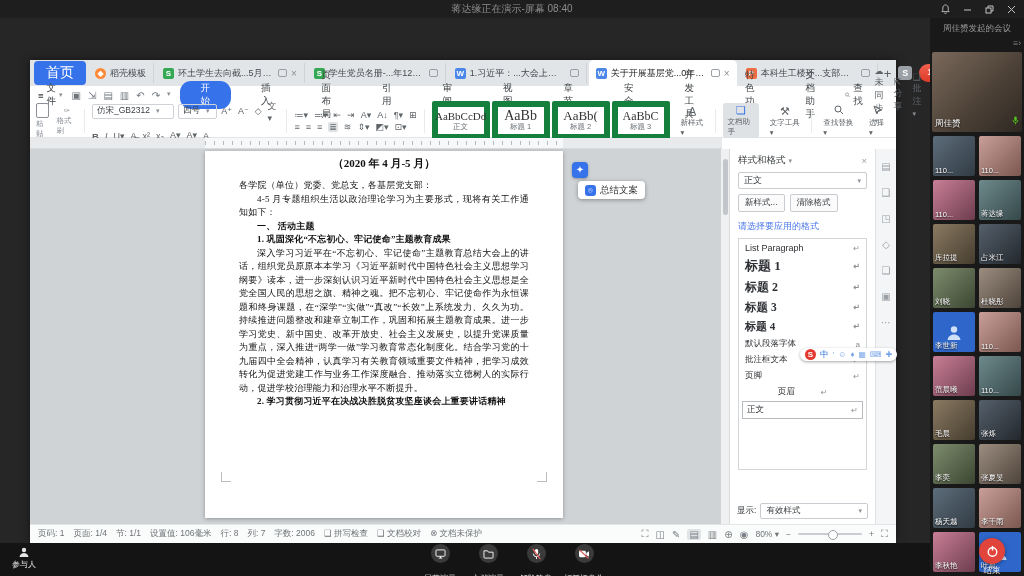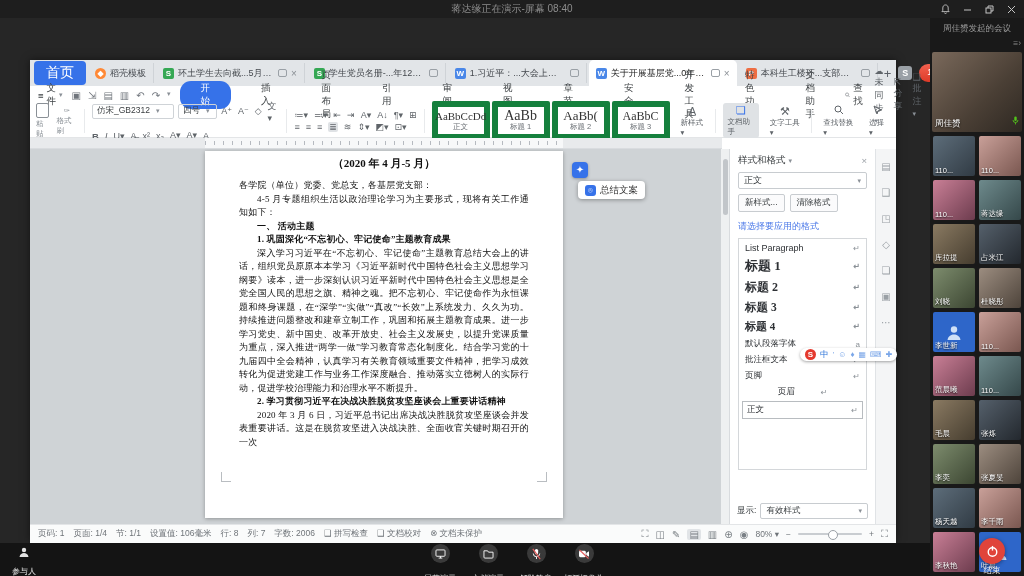--- a/index.html
+++ b/index.html
@@ -110,21 +110,21 @@
   .ai-mini{position:absolute;left:572px;top:144px;width:16px;height:16px;background:var(--accent,#3672e9);border-radius:4px;color:#fff;font-size:10px;line-height:16px;text-align:center;box-shadow:0 1px 3px rgba(0,0,0,.3);}
   .ai-pill{position:absolute;left:578px;top:163px;height:18px;background:#fff;border-radius:4px;display:flex;align-items:center;gap:4px;padding:0 7px;box-shadow:0 1px 4px rgba(0,0,0,.35);font-size:9.5px;color:#333;}
   .ai-pill .bot{width:11px;height:11px;background:var(--accent,#3672e9);border-radius:3px;color:#fff;font-size:8px;line-height:11px;text-align:center;}
   
   .ime{position:absolute;left:800px;top:330px;height:13px;background:#fff;border-radius:7px;display:flex;align-items:center;gap:4px;padding:0 5px;box-shadow:0 1px 3px rgba(0,0,0,.35);font-size:9px;}
   .ime .s{width:11px;height:11px;background:#e4392e;border-radius:50%;color:#fff;font-weight:bold;font-size:8px;line-height:11px;text-align:center;}
   .ime .zh{color:#2a72d8;font-size:8.5px;}
   .ime .dot{color:#7aa6e8;font-size:8px;}
   
   .bottombar{position:absolute;left:0;top:543px;width:1024px;height:33px;background:#141414;}
-  .pleft{position:absolute;left:12px;top:3px;display:flex;flex-direction:column;align-items:center;gap:8px;color:#e3e3e3;font-size:8px;}
+  .pleft{position:absolute;left:12px;top:3px;display:flex;flex-direction:column;align-items:center;gap:1px;color:#e3e3e3;font-size:8px;}
   .centerbtns{position:absolute;left:50%;top:1px;transform:translateX(-50%);display:flex;gap:6px;}
   .mbtn{width:42px;display:flex;flex-direction:column;align-items:center;gap:10px;color:#e8e8e8;font-size:8px;justify-content:center;}
   .circ{width:19px;height:19px;border-radius:50%;background:#3a3a3a;display:flex;align-items:center;justify-content:center;}
   .endbtn{position:absolute;left:979px;top:538px;display:flex;flex-direction:column;align-items:center;gap:1px;color:#ececec;font-size:8.5px;z-index:6;}
   .endcirc{width:26px;height:26px;border-radius:50%;background:var(--end-red,#e0443a);display:flex;align-items:center;justify-content:center;box-shadow:0 1px 4px rgba(0,0,0,.4);}
   
   .sidebar{position:absolute;left:930px;top:18px;width:94px;height:558px;background:#191919;overflow:hidden;}
   .shead{display:flex;align-items:center;gap:3px;color:#9a9a9a;font-size:8.5px;padding:5px 3px 4px;flex-direction:column;}
   .shead .more{margin-left:auto;color:#8a8a8a;}
   .mainvideo{position:relative;margin:0 2px;width:90px;height:80px;background:linear-gradient(135deg,#7a695b,#4a3f35 60%,#2e2822);border-radius:2px;}
@@ -381,21 +381,20 @@
       <div class="docrow">
         <div class="canvas">
           <div class="page">
             <p class="p-title">（2020 年 4 月-5 月）</p>
             <p class="para">各学院（单位）党委、党总支，各基层党支部：</p>
             <p class="para ind">4-5 月专题组织生活以政治理论学习为主要形式，现将有关工作通知如下：</p>
             <p class="para ind bold">一、 活动主题</p>
             <p class="para ind bold">1. 巩固深化“不忘初心、牢记使命”主题教育成果</p>
             <p class="para ind">深入学习习近平在“不忘初心、牢记使命”主题教育总结大会上的讲话，组织党员原原本本学习《习近平新时代中国特色社会主义思想学习纲要》读本，进一步深刻认识习近平新时代中国特色社会主义思想是全党全国人民的思想之旗、精神之魂。把不忘初心、牢记使命作为永恒课题和终身课题，在“深学”“实做”“真改”“长效”上系统发力、久久为功。持续推进问题整改和建章立制工作，巩固和拓展主题教育成果。进一步学习党史、新中国史、改革开放史、社会主义发展史，以提升党课质量为重点，深入推进“两学一做”学习教育常态化制度化。结合学习党的十九届四中全会精神，认真学习有关教育领域重要文件精神，把学习成效转化为促进党建工作与业务工作深度融合、推动落实立德树人的实际行动，促进学校治理能力和治理水平不断提升。</p>
             <p class="para ind bold">2. 学习贯彻习近平在决战决胜脱贫攻坚座谈会上重要讲话精神</p>
-            <p class="para ind">2020 年 3 月 6 日，习近平总书记出席决战决胜脱贫攻坚座谈会并发表重要讲话。这是在脱贫攻坚进入决战决胜、全面收官关键时期召开的一次</p>
           </div>
         </div>
         <div class="vscroll">
             <div class="vthumb"></div>
           </div>
 
         <div class="panel">
           <div class="ptitle">
             <span>样式和格式</span>
             <span class="caret">▾</span>

